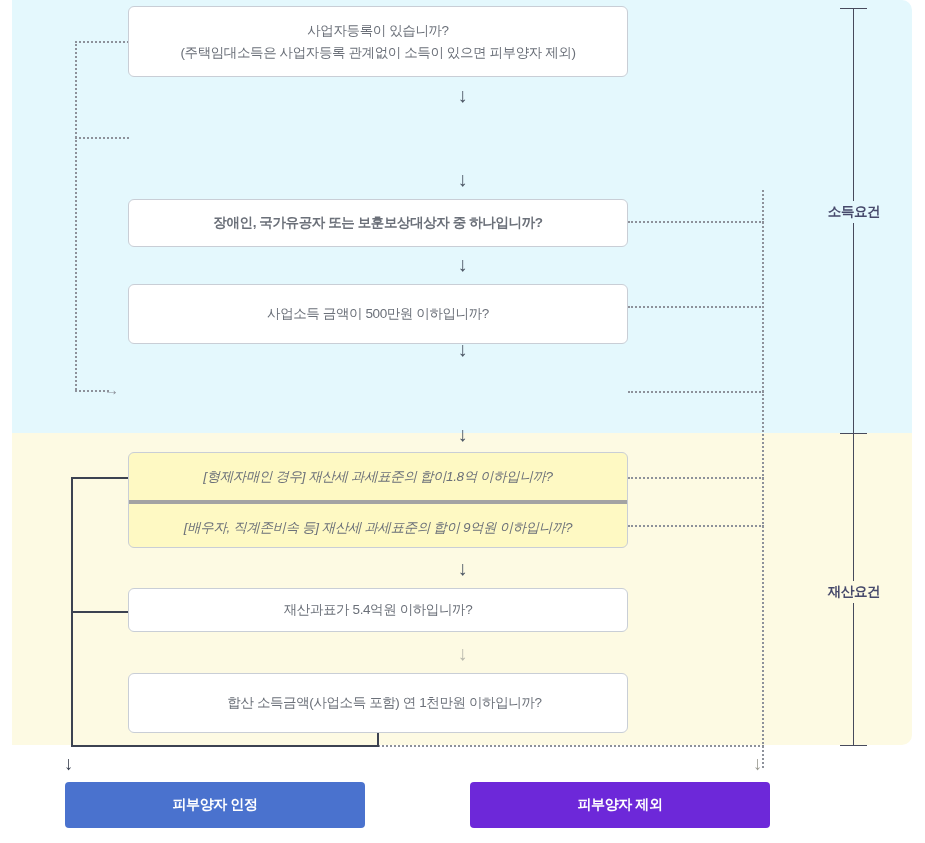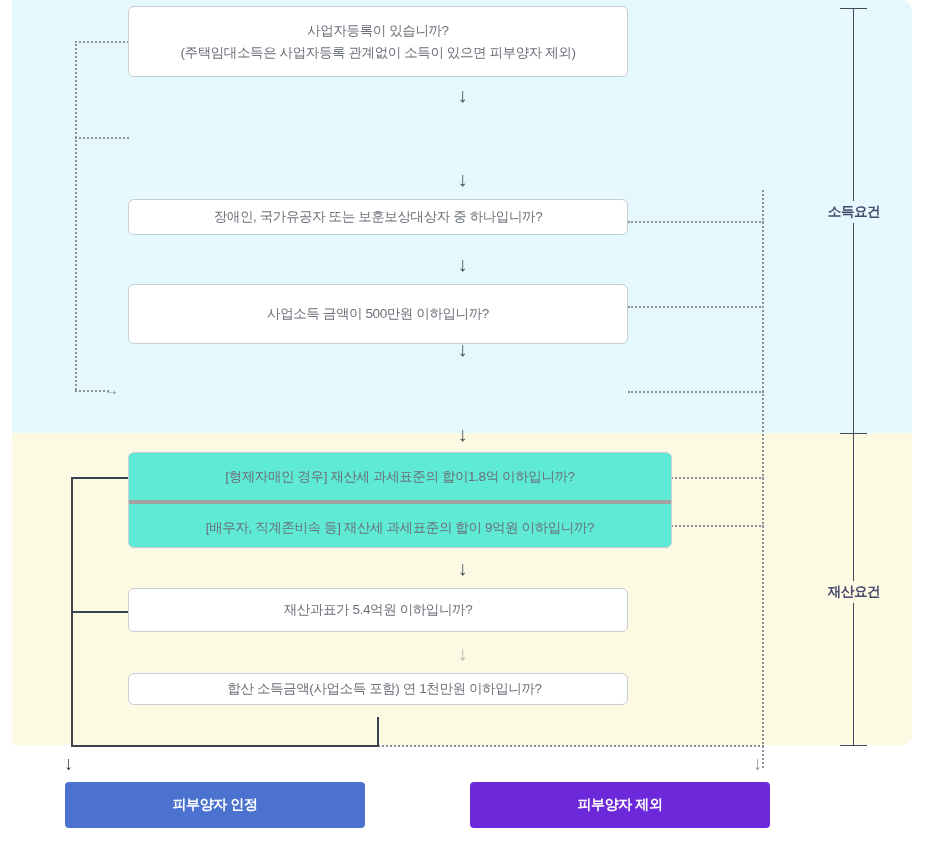--- a/index.html
+++ b/index.html
@@ -30,38 +30,39 @@
     color:#6b7079;
     font-size:13.5px;
     line-height:1.62;
     text-align:center;
     letter-spacing:-0.4px;
   }
   .box .line{display:block;white-space:nowrap;}
 
   .box1{top:6px;height:71px;}
   .box2{top:115px;height:44px;}
-  .box3{top:199px;height:36px;}
+  .box3{top:199px;height:48px;font-weight:bold;}
   .box4{top:284px;height:60px;}
   .box5{top:369px;height:44px;}
 
   
   .box-stack{
-    position:absolute;left:128px;top:452px;width:544px;height:96px;
-    background:#5eead4;border:1px solid #c9ced6;border-radius:6px;
+    position:absolute;left:128px;top:452px;width:500px;height:96px;
+    background:#fef9c3;border:1px solid #c9ced6;border-radius:6px;
     box-sizing:border-box;
+    font-style:italic;
   }
   .box-stack .cell{
     height:47px;display:flex;align-items:center;justify-content:center;
     color:#6b7079;font-size:13.5px;letter-spacing:-0.4px;text-align:center;
   }
   .box-stack .cell+.cell{border-top:4px solid #a3a3a3;height:48px;}
 
   .box8{top:588px;height:44px;}
-  .box9{top:673px;height:32px;padding-left:13px;}
+  .box9{top:673px;height:60px;padding-left:13px;}
 
   
   .arrow-down{position:absolute;left:0;width:925px;text-align:center;
     color:#4b5563;font-size:20px;line-height:1;pointer-events:none;}
   .arrow-down.faint{color:#b9b9ad;}
   .a1{top:85px;}
   .a2{top:169px;}
   .a3{top:254px;}
   .a4{top:339px;}
   .a5{top:424px;}

